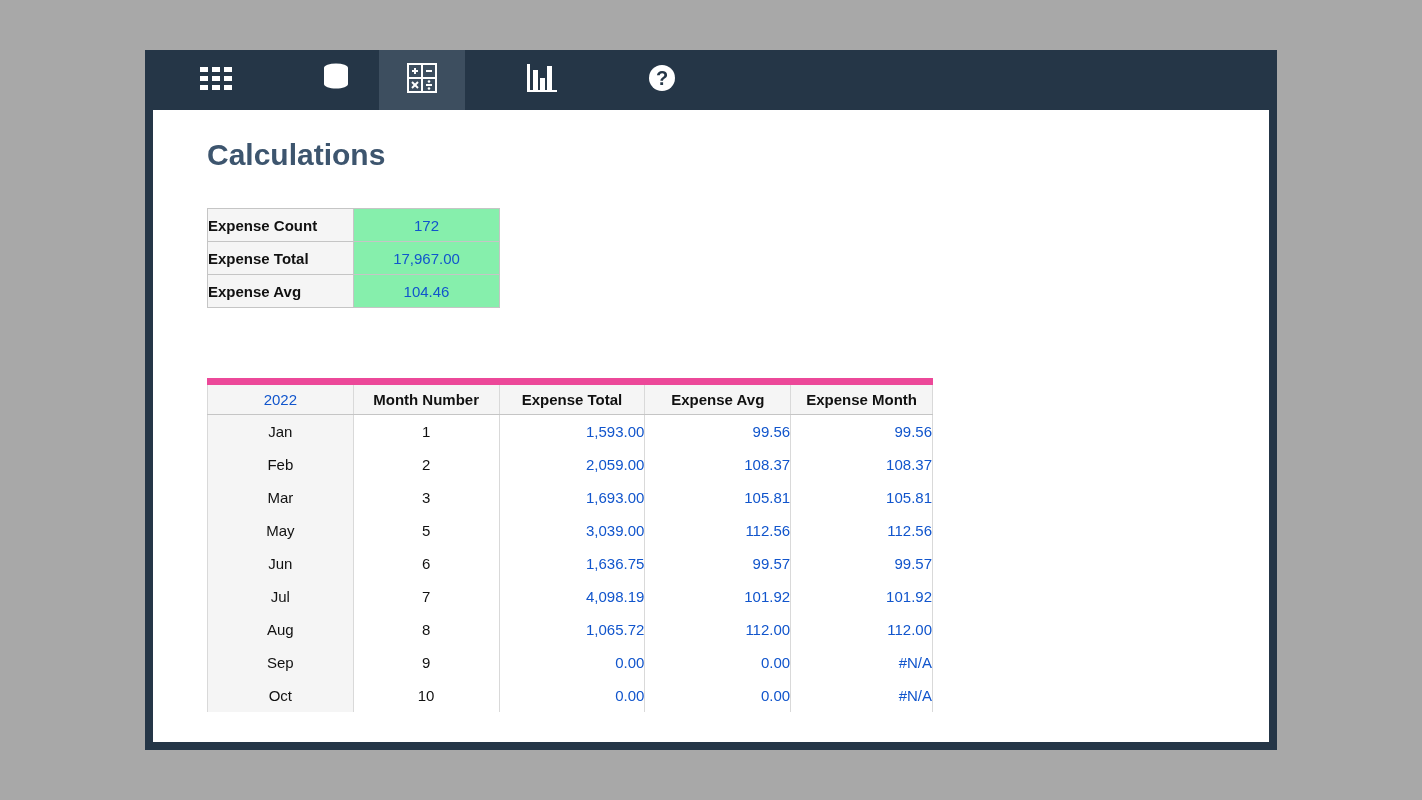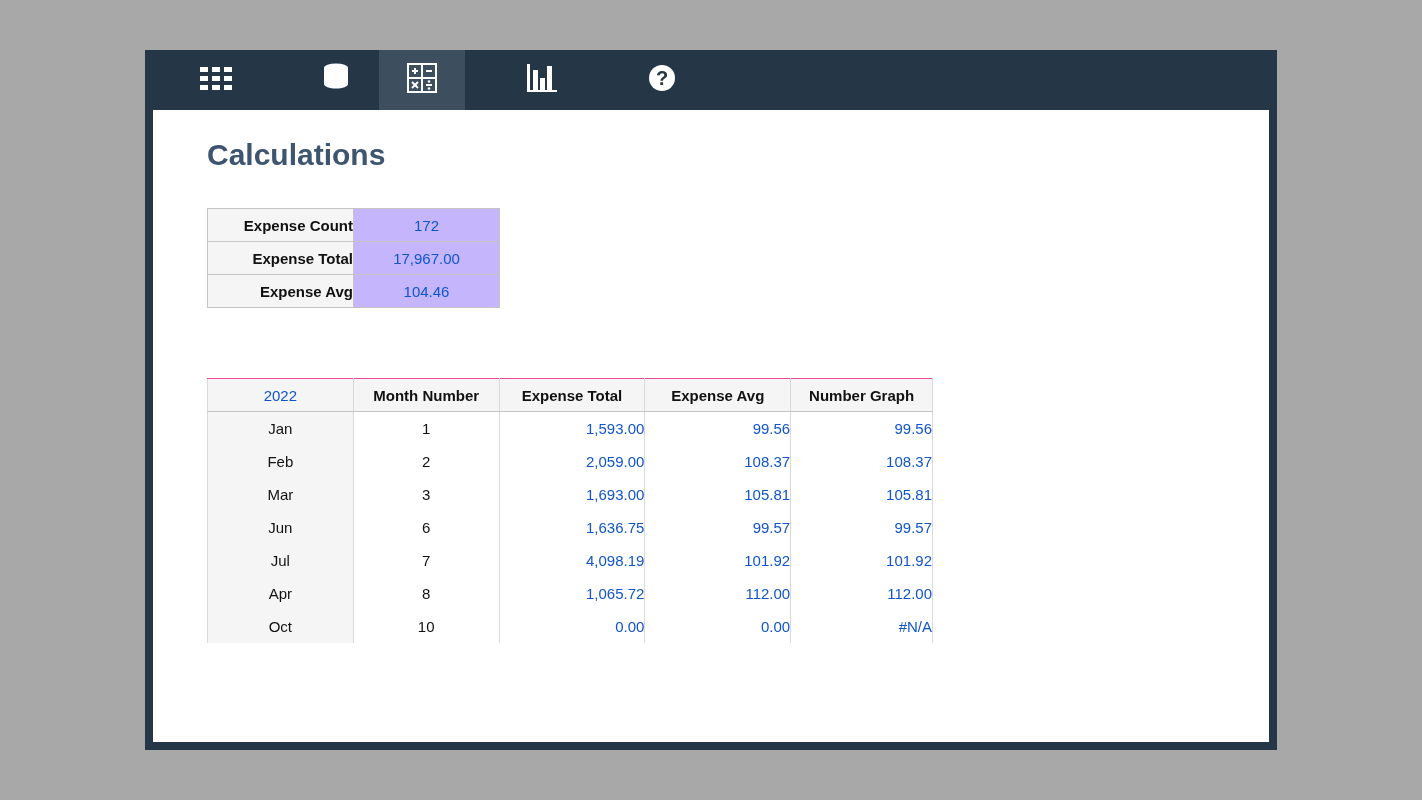--- a/index.html
+++ b/index.html
@@ -67,43 +67,43 @@
       border: 1px solid #c5c5c5;
       padding: 6px 0;
       font-size: 15px;
       height: 33px;
     }
     .summary-table .label-cell {
       width: 146px;
       background: #f5f5f5;
       font-weight: 700;
       color: #111;
-      text-align: right;
+      text-align: left;
     }
     .summary-table .value-cell {
       width: 146px;
-      background: #c4b5fd;
+      background: #86efac;
       color: #1155cc;
       text-align: center;
     }
     .monthly-table {
       border-collapse: collapse;
       width: 726px;
     }
     .monthly-table th, .monthly-table td {
       border-left: 1px solid #d9d9d9;
       border-right: 1px solid #d9d9d9;
       padding: 6px 0;
       font-size: 15px;
       height: 33px;
       text-align: center;
     }
     .monthly-table thead th {
       background: #f5f5f5;
-      border-top: 1px solid #ec4899;
+      border-top: 7px solid #ec4899;
       border-bottom: 1px solid #c5c5c5;
       font-weight: 700;
       color: #111;
     }
     .monthly-table thead th.year-head {
       color: #1155cc;
       font-weight: 400;
     }
     .monthly-table tbody td.month-cell {
       background: #f5f5f5;
@@ -218,21 +218,21 @@
         </tbody>
       </table>
 
       <table class="monthly-table">
         <thead>
           <tr>
             <th class="year-head col-month">2022</th>
             <th class="col-mnum">Month Number</th>
             <th class="col-total">Expense Total</th>
             <th class="col-avg">Expense Avg</th>
-            <th class="col-graph">Number Graph</th>
+            <th class="col-graph">Expense Month</th>
           </tr>
         </thead>
         <tbody id="monthly-body">
         <tr>
               <td class="month-cell col-month">Jan</td>
               <td class="num-cell col-mnum">1</td>
               <td class="val-cell col-total">1,593.00</td>
               <td class="val-cell col-avg">99.56</td>
               <td class="val-cell col-graph">99.56</td>
             </tr>
@@ -244,39 +244,53 @@
               <td class="val-cell col-graph">108.37</td>
             </tr>
             <tr>
               <td class="month-cell col-month">Mar</td>
               <td class="num-cell col-mnum">3</td>
               <td class="val-cell col-total">1,693.00</td>
               <td class="val-cell col-avg">105.81</td>
               <td class="val-cell col-graph">105.81</td>
             </tr>
             <tr>
+              <td class="month-cell col-month">May</td>
+              <td class="num-cell col-mnum">5</td>
+              <td class="val-cell col-total">3,039.00</td>
+              <td class="val-cell col-avg">112.56</td>
+              <td class="val-cell col-graph">112.56</td>
+            </tr>
+            <tr>
               <td class="month-cell col-month">Jun</td>
               <td class="num-cell col-mnum">6</td>
               <td class="val-cell col-total">1,636.75</td>
               <td class="val-cell col-avg">99.57</td>
               <td class="val-cell col-graph">99.57</td>
             </tr>
             <tr>
               <td class="month-cell col-month">Jul</td>
               <td class="num-cell col-mnum">7</td>
               <td class="val-cell col-total">4,098.19</td>
               <td class="val-cell col-avg">101.92</td>
               <td class="val-cell col-graph">101.92</td>
             </tr>
             <tr>
-              <td class="month-cell col-month">Apr</td>
+              <td class="month-cell col-month">Aug</td>
               <td class="num-cell col-mnum">8</td>
               <td class="val-cell col-total">1,065.72</td>
               <td class="val-cell col-avg">112.00</td>
               <td class="val-cell col-graph">112.00</td>
+            </tr>
+            <tr>
+              <td class="month-cell col-month">Sep</td>
+              <td class="num-cell col-mnum">9</td>
+              <td class="val-cell col-total">0.00</td>
+              <td class="val-cell col-avg">0.00</td>
+              <td class="val-cell col-graph">#N/A</td>
             </tr>
             <tr>
               <td class="month-cell col-month">Oct</td>
               <td class="num-cell col-mnum">10</td>
               <td class="val-cell col-total">0.00</td>
               <td class="val-cell col-avg">0.00</td>
               <td class="val-cell col-graph">#N/A</td>
             </tr>
           </tbody>
       </table>

